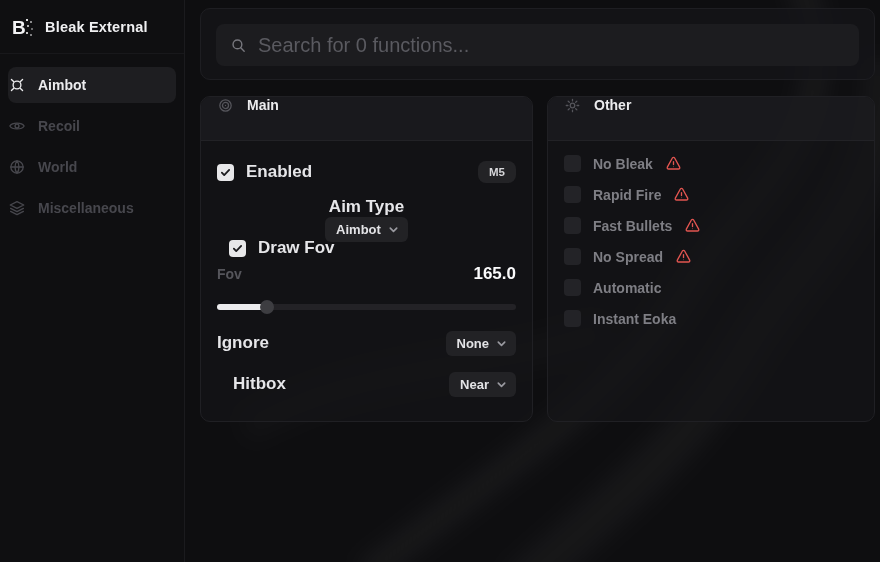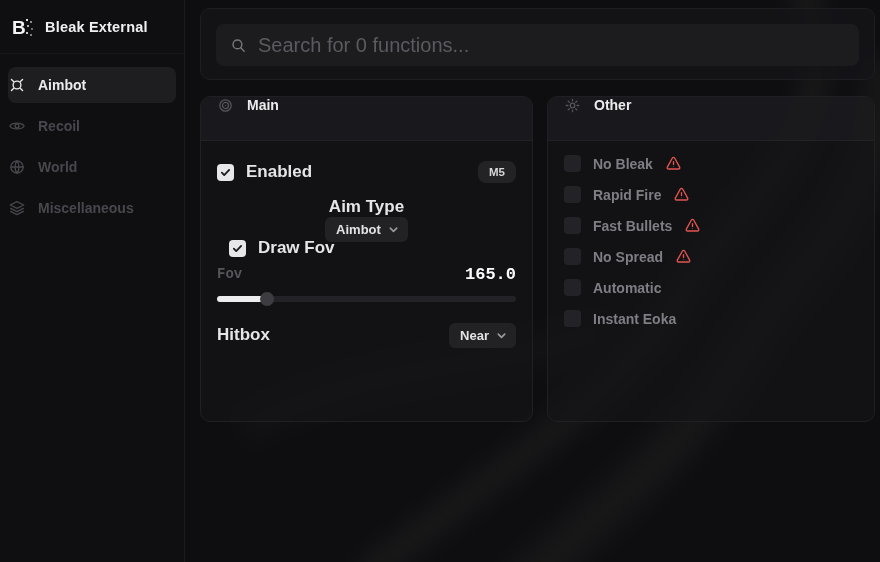--- a/index.html
+++ b/index.html
@@ -106,37 +106,37 @@
   .dropdown {
     background:#222225; border-radius:6px; cursor:pointer;
     display:flex; align-items:center; gap:7px; padding:5px 9px 5px 11px;
   }
   .dropdown-value { font-size:13px; font-weight:700; color:#e3e3e6; }
   .dropdown svg { width:11px; height:11px; display:block; }
 
   .m-row1 { height:26px; margin:4px 0 12px 0; }
   .m-row2 { height:26px; margin-bottom:12px;flex-direction:column; }
   .m-row3 { height:26px; margin-bottom:3px;padding-left:12px; }
-  .m-rowfov { height:20px; margin-bottom:8px;font-family:Liberation Mono, monospace; }
+  .m-rowfov { height:20px; margin-bottom:16px; }
   .fov-value { font-size:17px; font-weight:700; color:#fbfbfc; }
   .m-rowslider { height:14px; margin-bottom:16px; position:relative; }
   .slider-track {
     position:absolute; left:0; right:0; top:4px; height:6px;
     background:#232226; border-radius:3px; cursor:pointer;
   }
   .slider-fill {
     position:absolute; left:0; top:0; height:6px;
     background:#ececee; border-radius:3px 0 0 3px;
   }
   .slider-thumb {
     position:absolute; top:-4px; width:14px; height:14px; border-radius:50%;
     background:#3d3d41; cursor:grab; transform:translateX(-7px);
   }
   .m-row4 { height:26px; margin-bottom:15px; }
-  .m-row5 { height:26px; }
+  .m-row5 { height:26px;margin-left:16px; }
 
   .o-row { display:flex; align-items:center; gap:12px; height:17px; margin-bottom:14px; }
   .o-label { font-size:14px; font-weight:600; color:#7e7e84; }
   .warn-icon { width:17px; height:17px; display:block; }
 </style>
 </head>
 <body>
 
 <svg class="smoke" viewBox="0 0 695 562">
   <defs>
@@ -275,20 +275,29 @@
             <span class="fov-value">165.0</span>
           </div>
 
           <div class="m-rowslider">
             <div class="slider-track">
               <div class="slider-fill" id="fov-fill" style="width: 16.7%;"></div>
               <div class="slider-thumb" id="fov-thumb" style="left: 16.7%;"></div>
             </div>
           </div>
 
+          <div class="row m-row4">
+            <span class="lbl">Ignore</span>
+            <span class="dropdown">
+              <span class="dropdown-value">None</span>
+              <svg viewBox="0 0 12 12" fill="none" stroke="#9a9aa0" stroke-width="1.8" stroke-linecap="round" stroke-linejoin="round">
+                  <path d="M2.5 4.5 L6 8 L9.5 4.5"></path>
+                </svg>
+            </span>
+          </div>
 
           <div class="row m-row5">
             <span class="lbl">Hitbox</span>
             <span class="dropdown">
               <span class="dropdown-value">Near</span>
               <svg viewBox="0 0 12 12" fill="none" stroke="#9a9aa0" stroke-width="1.8" stroke-linecap="round" stroke-linejoin="round">
                   <path d="M2.5 4.5 L6 8 L9.5 4.5"></path>
                 </svg>
             </span>
           </div>

